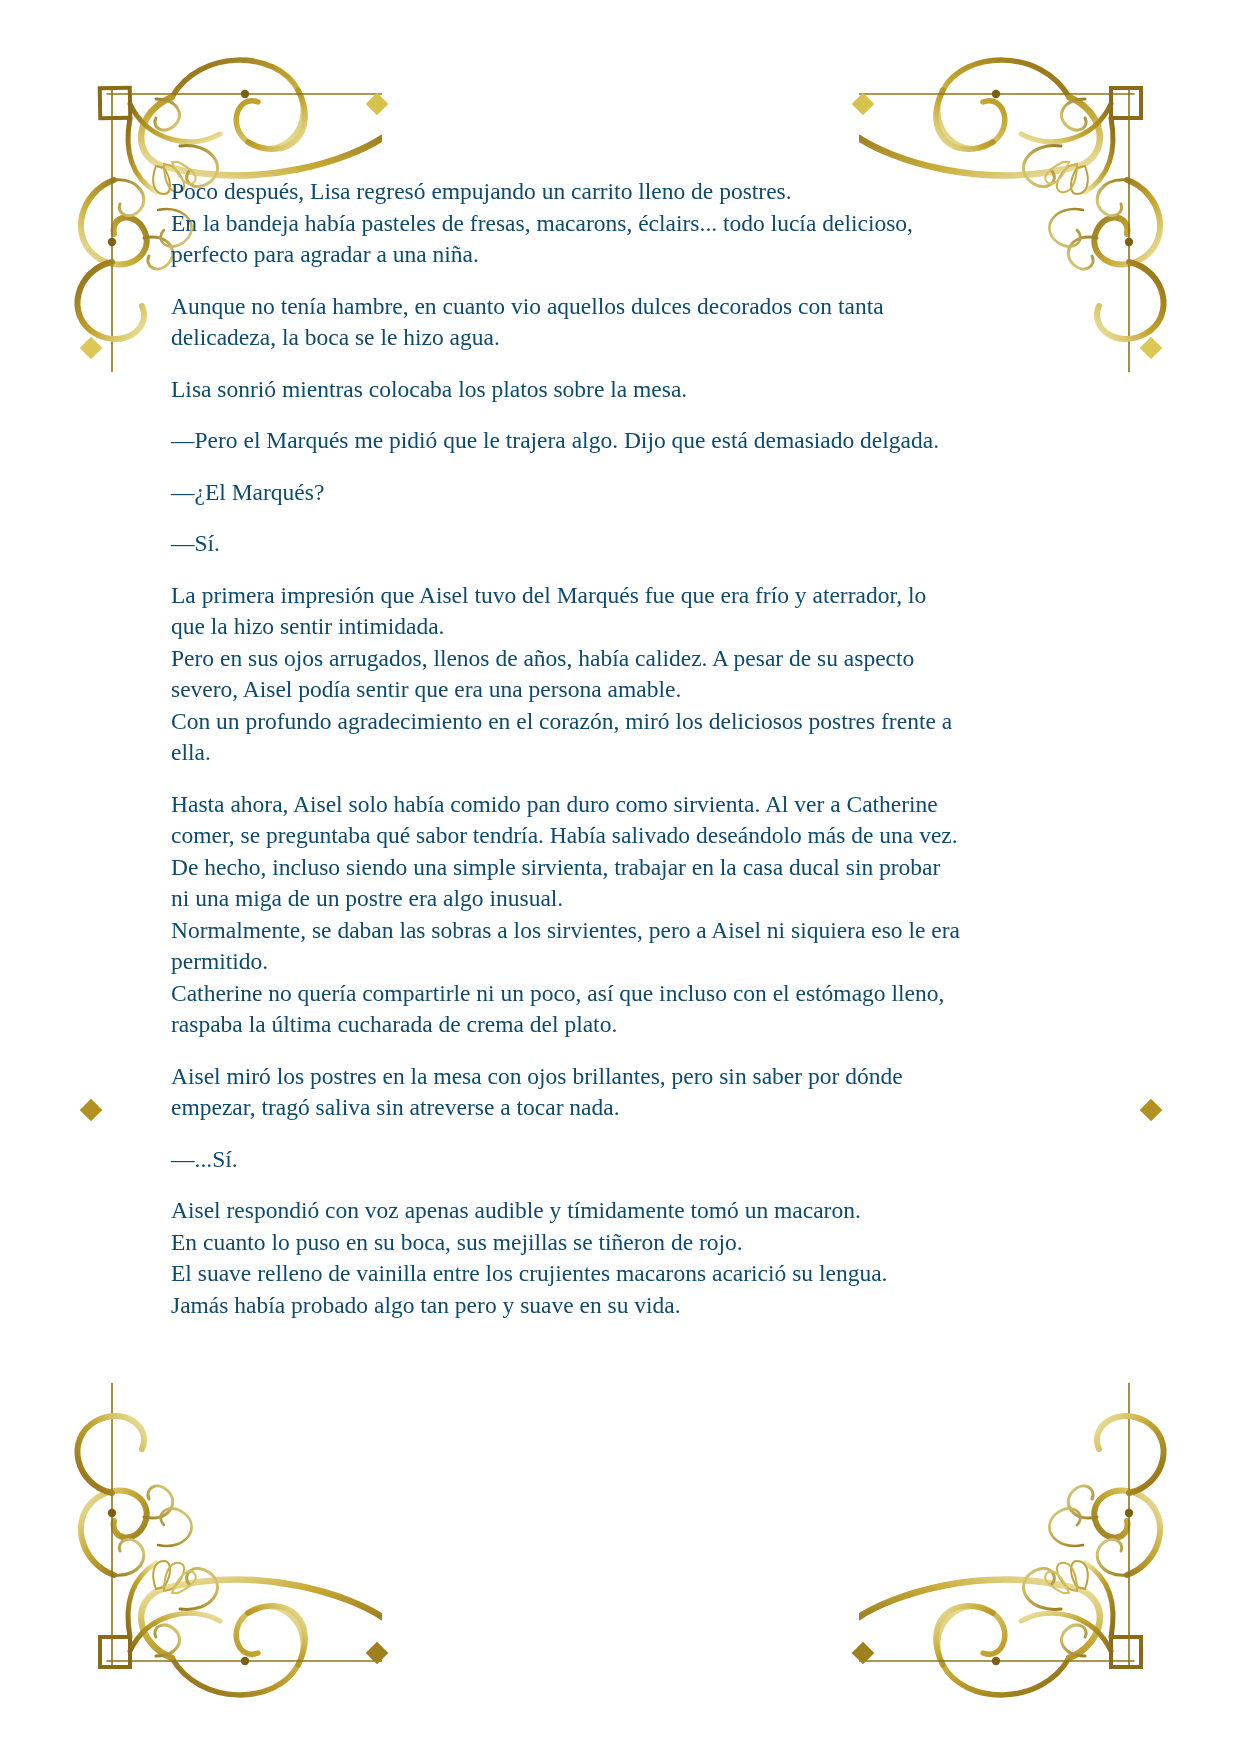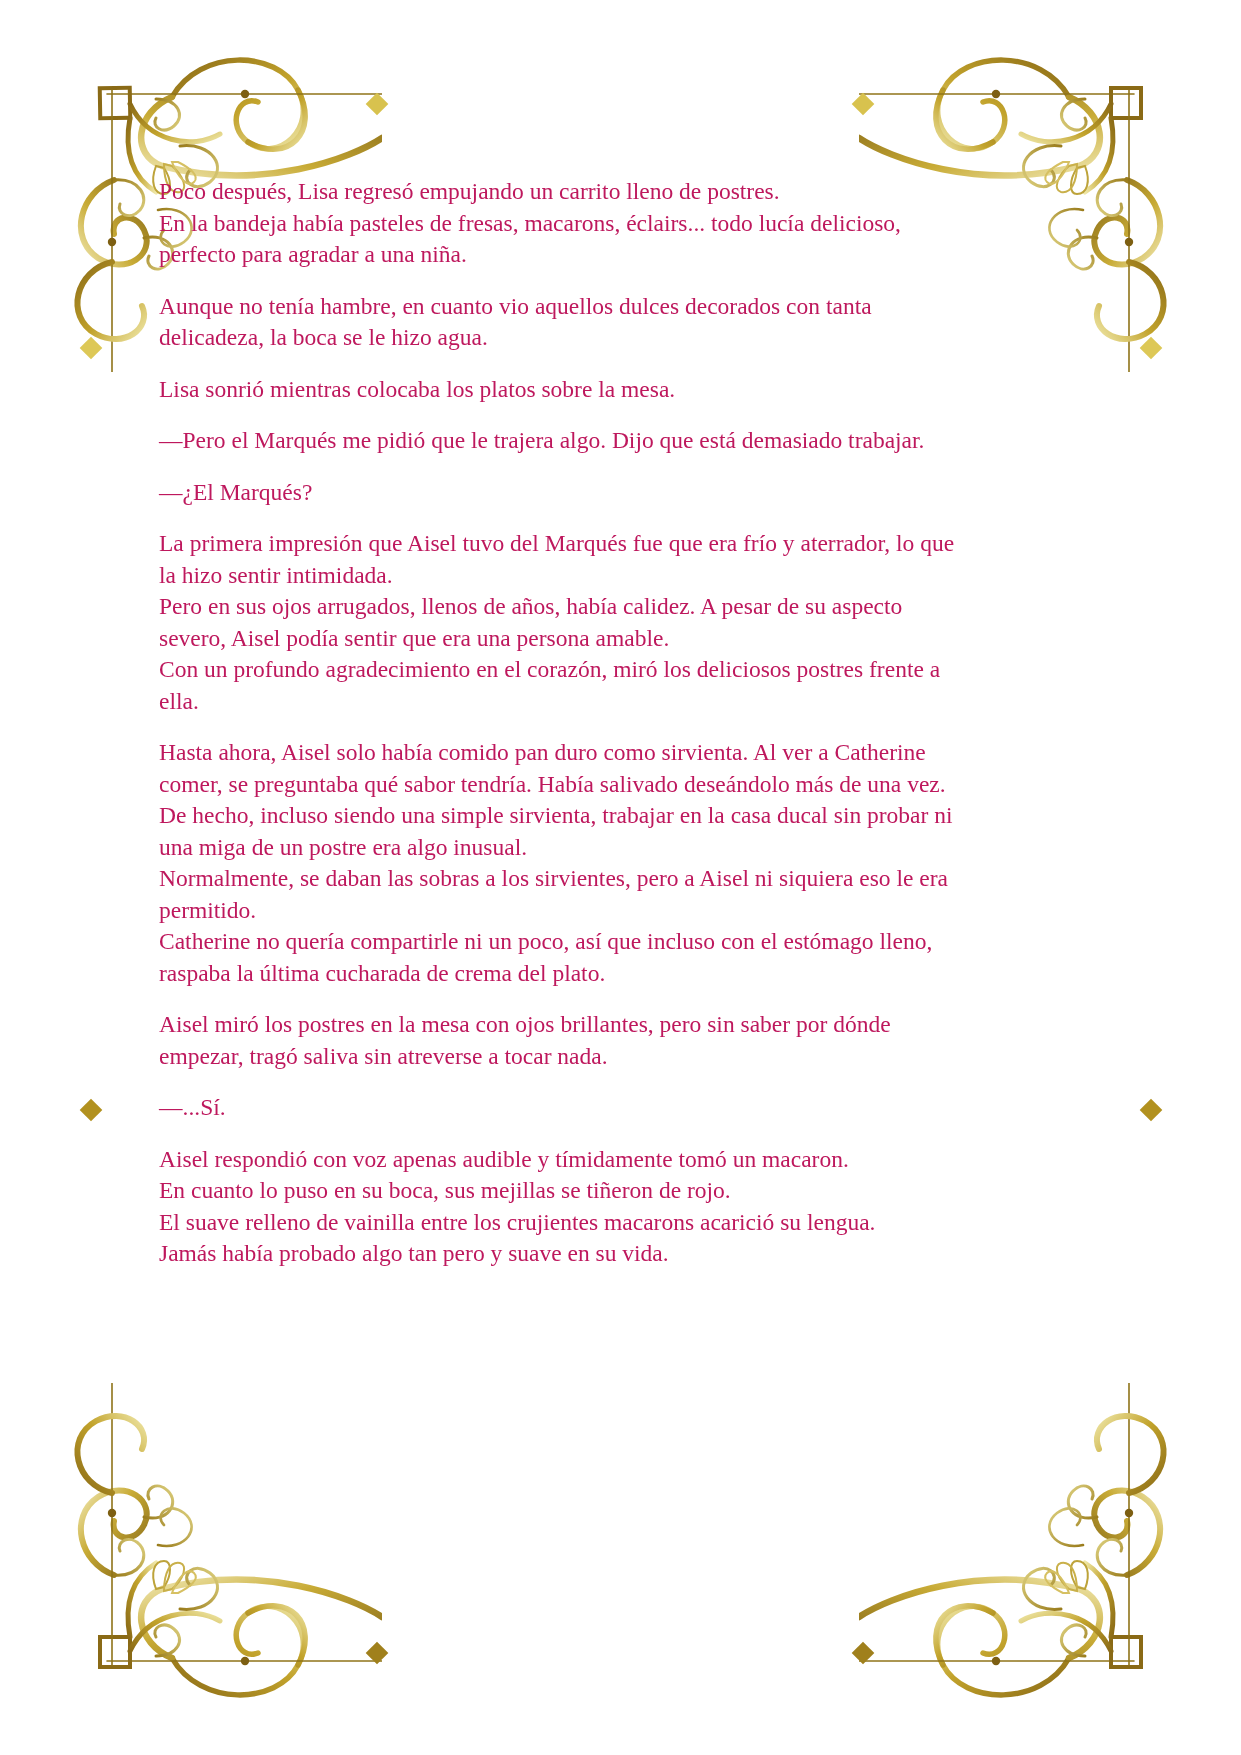--- a/index.html
+++ b/index.html
@@ -64,22 +64,22 @@
   
   .content {
     position: absolute;
     left: 155px;
     top: 176px;
     width: 805px;
   }
   .para {
     font-size: 23.5px;
     line-height: 31.5px;
-    color: #be185d;
-    margin: 0 0 20px 4px;
+    color: #0c4a6e;
+    margin: 0 0 20px 16px;
     text-align: left;
     font-family: "Liberation Serif", "DejaVu Serif", serif;
     white-space: pre-line;
   }
 </style>
 </head>
 <body>
 
 <div class="page">
 
@@ -269,22 +269,23 @@
         <rect x="12" y="772" width="16" height="16" transform="rotate(45 20 780)" fill="#b2911f"></rect>
       </svg>
     </div>
   </div>
 
   <div class="content">
     <p class="para">Poco después, Lisa regresó empujando un carrito lleno de postres.
 En la bandeja había pasteles de fresas, macarons, éclairs... todo lucía delicioso, perfecto para agradar a una niña.</p>
     <p class="para">Aunque no tenía hambre, en cuanto vio aquellos dulces decorados con tanta delicadeza, la boca se le hizo agua.</p>
     <p class="para">Lisa sonrió mientras colocaba los platos sobre la mesa.</p>
-    <p class="para">—Pero el Marqués me pidió que le trajera algo. Dijo que está demasiado trabajar.</p>
+    <p class="para">—Pero el Marqués me pidió que le trajera algo. Dijo que está demasiado delgada.</p>
     <p class="para">—¿El Marqués?</p>
+    <p class="para">—Sí.</p>
     <p class="para">La primera impresión que Aisel tuvo del Marqués fue que era frío y aterrador, lo que la hizo sentir intimidada.
 Pero en sus ojos arrugados, llenos de años, había calidez. A pesar de su aspecto severo, Aisel podía sentir que era una persona amable.
 Con un profundo agradecimiento en el corazón, miró los deliciosos postres frente a ella.</p>
     <p class="para">Hasta ahora, Aisel solo había comido pan duro como sirvienta. Al ver a Catherine comer, se preguntaba qué sabor tendría. Había salivado deseándolo más de una vez.
 De hecho, incluso siendo una simple sirvienta, trabajar en la casa ducal sin probar ni una miga de un postre era algo inusual.
 Normalmente, se daban las sobras a los sirvientes, pero a Aisel ni siquiera eso le era permitido.
 Catherine no quería compartirle ni un poco, así que incluso con el estómago lleno, raspaba la última cucharada de crema del plato.</p>
     <p class="para">Aisel miró los postres en la mesa con ojos brillantes, pero sin saber por dónde empezar, tragó saliva sin atreverse a tocar nada.</p>
     <p class="para">—...Sí.</p>
     <p class="para">Aisel respondió con voz apenas audible y tímidamente tomó un macaron.

